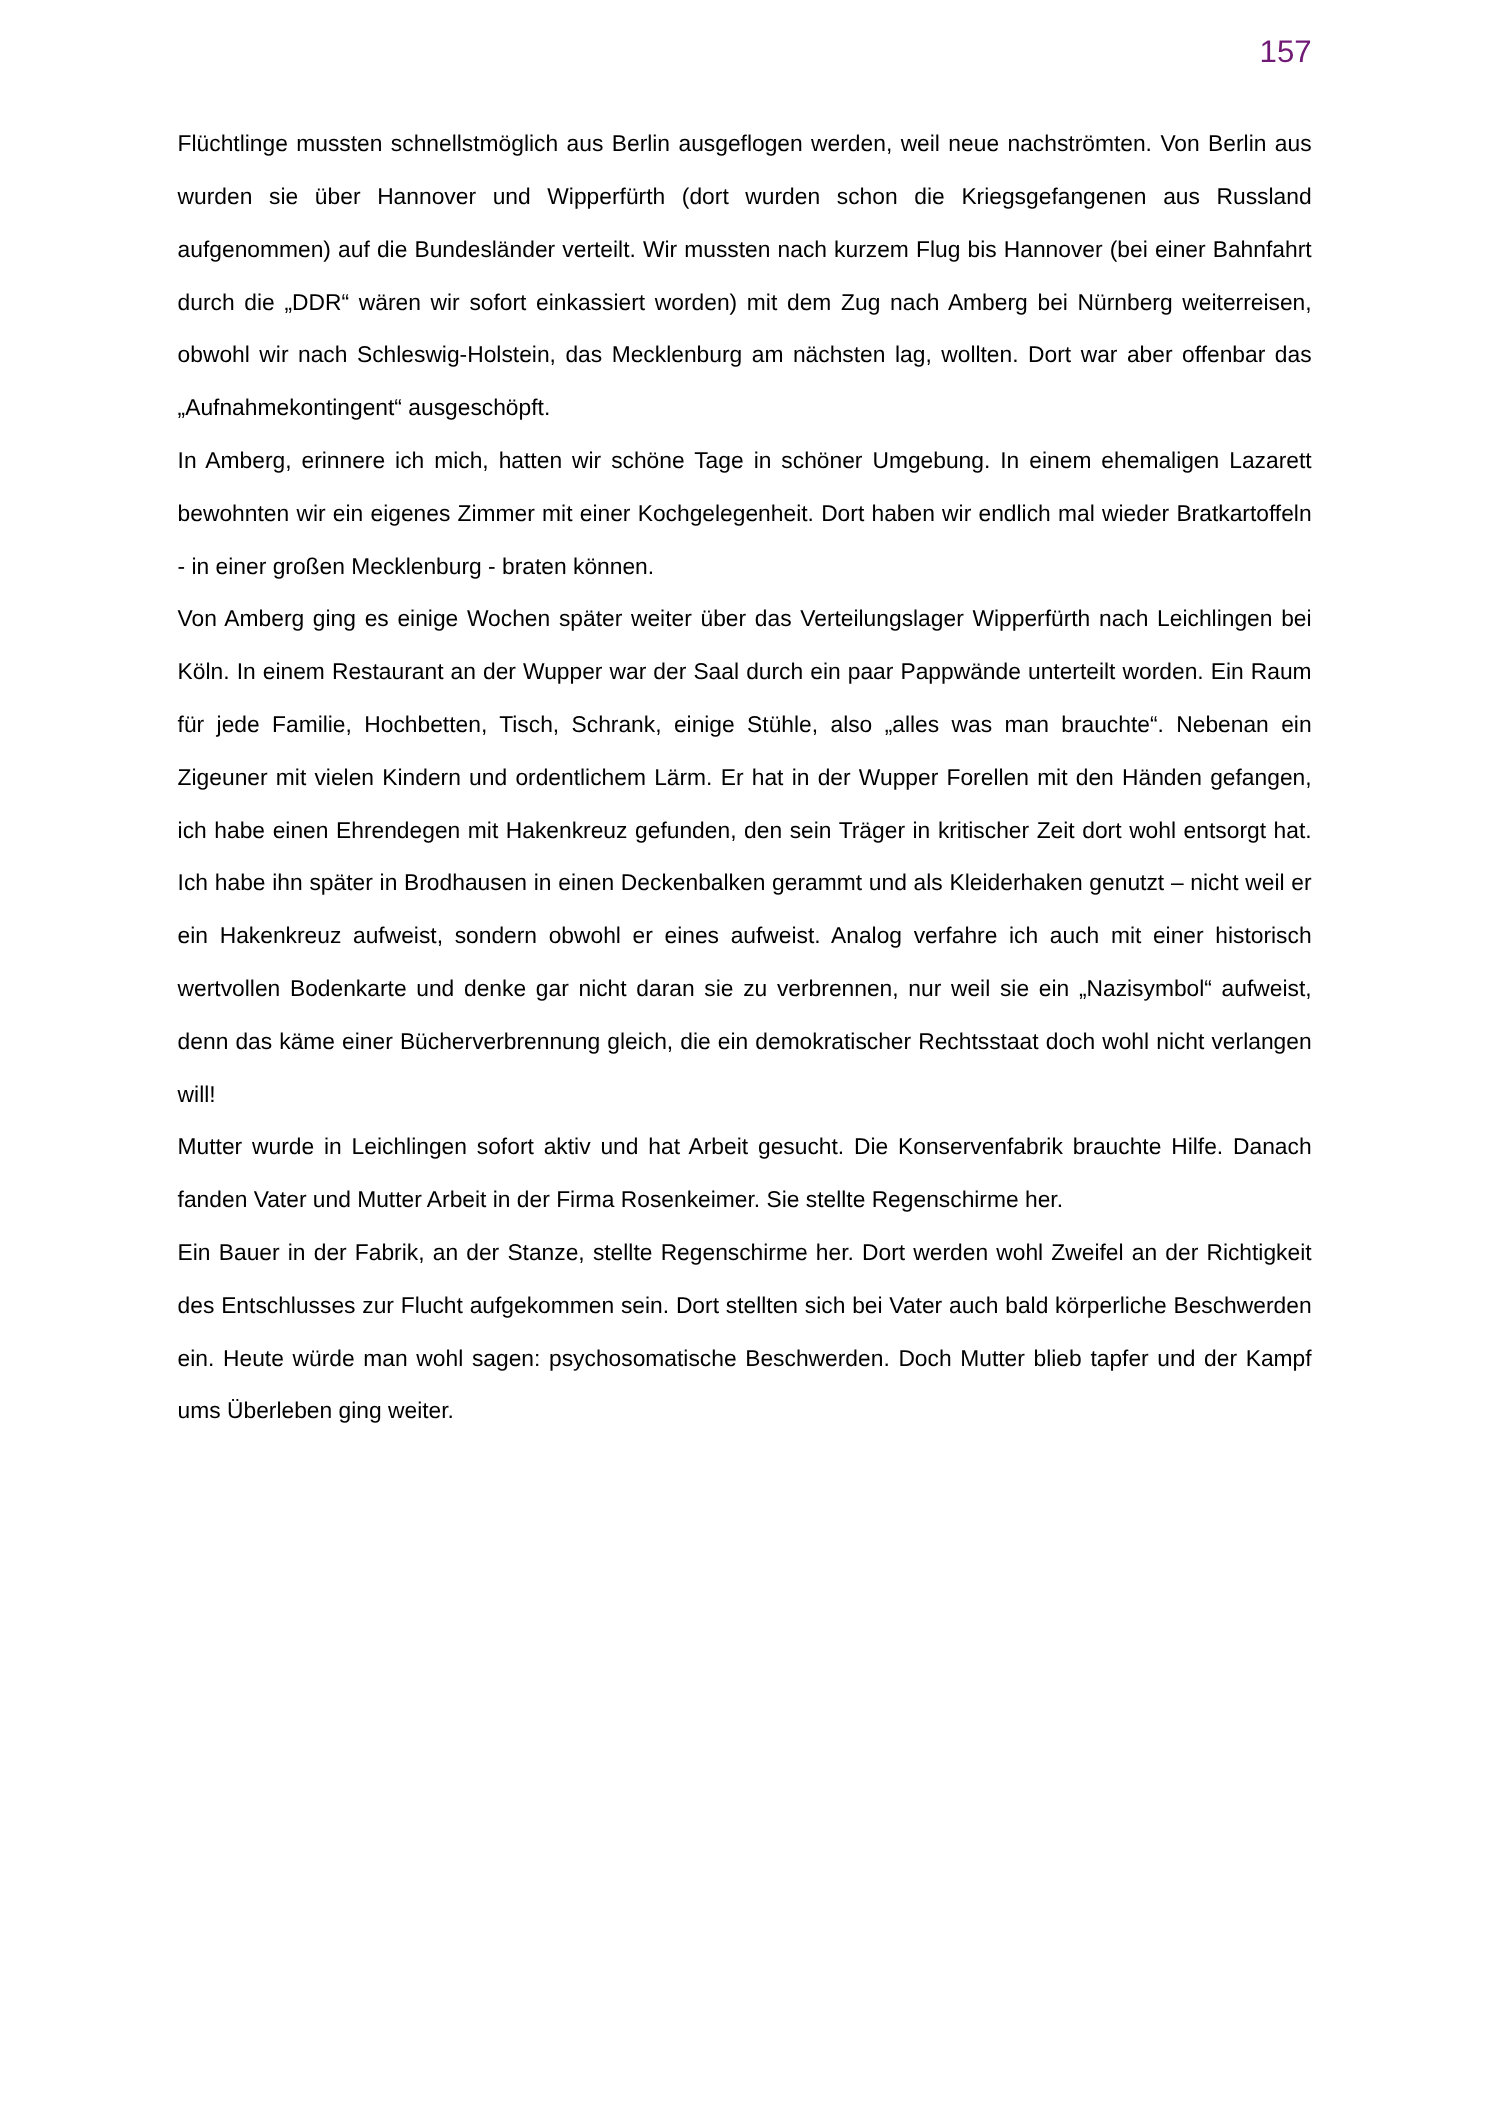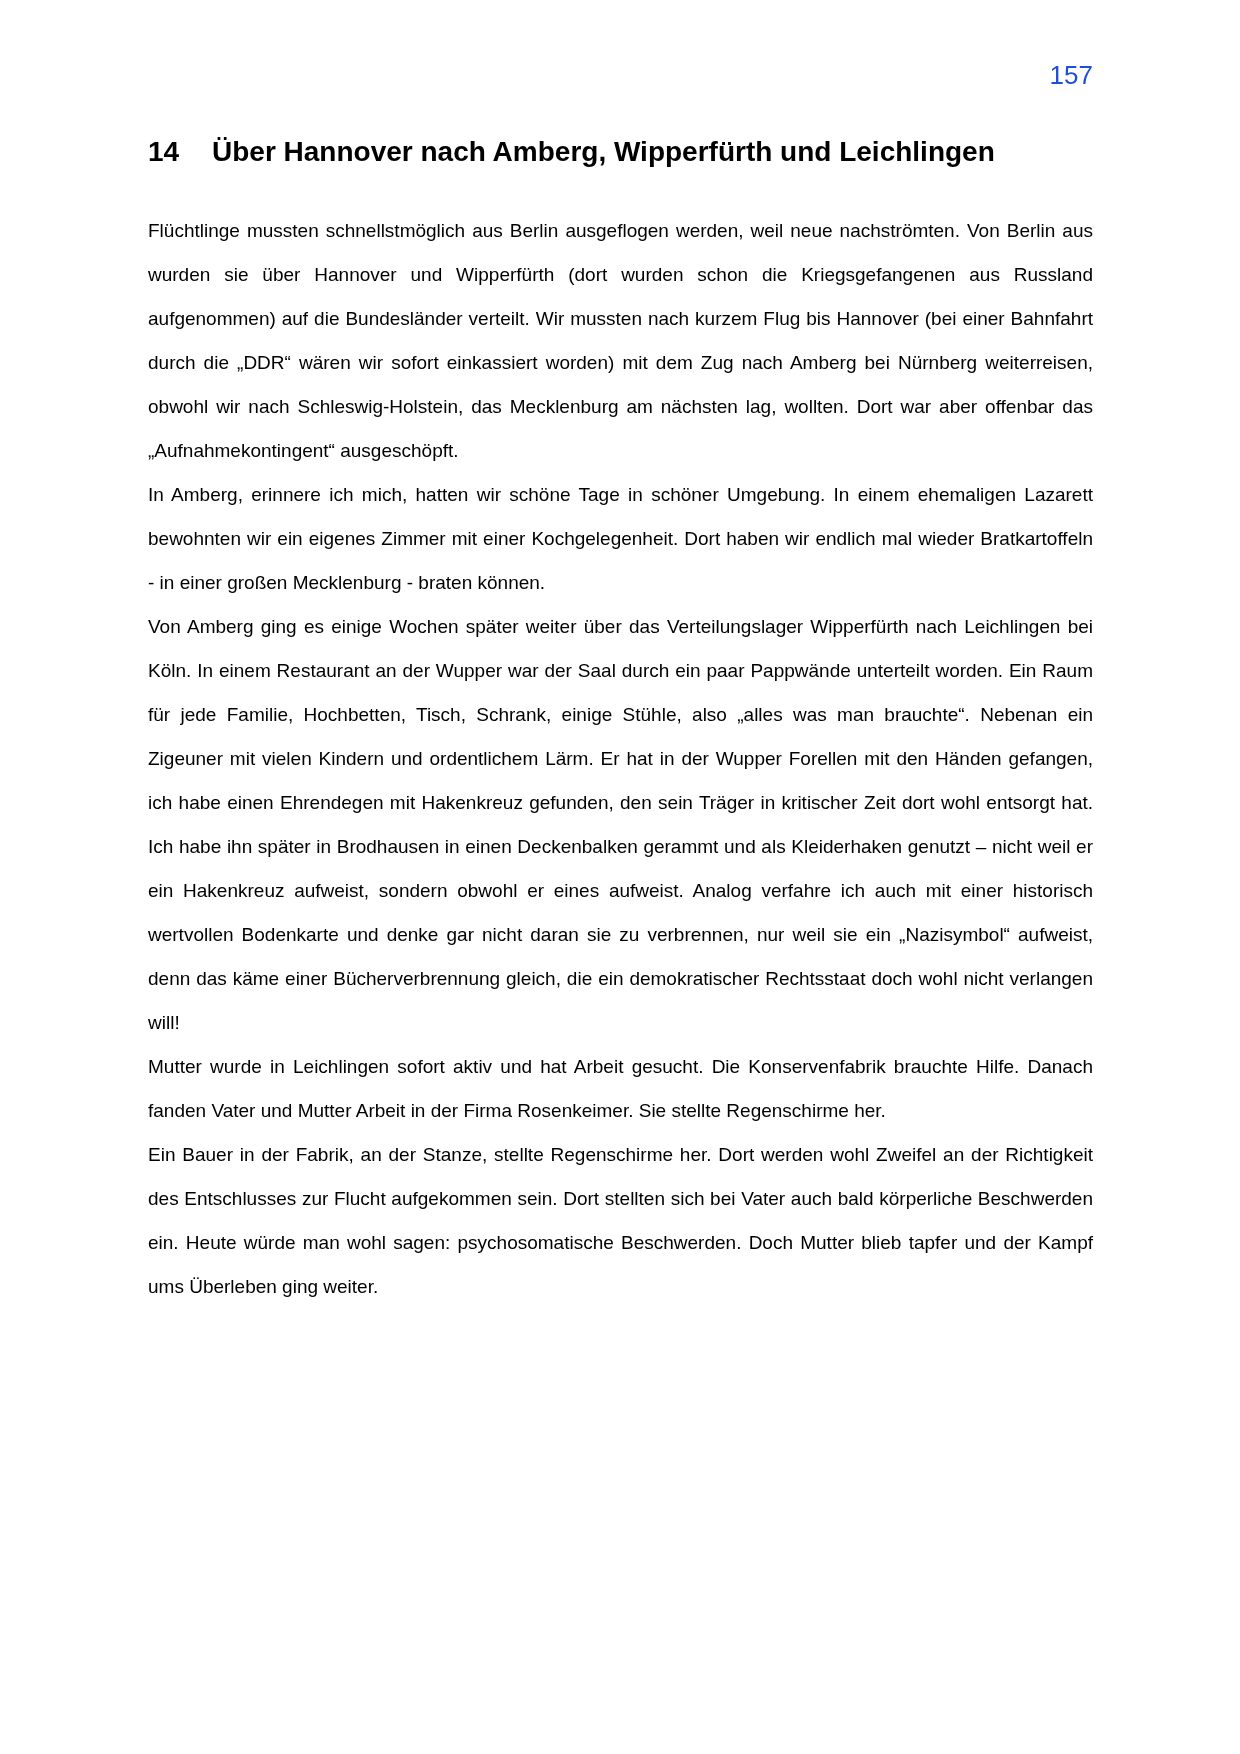--- a/index.html
+++ b/index.html
@@ -14,25 +14,25 @@
     height: 1754px;
     margin: 0 auto;
     background: #ffffff;
     color: #000000;
     font-family: "Liberation Sans", sans-serif;
     box-sizing: border-box;
     padding: 0 147px 0 148px;
     overflow: hidden;
   }
   .page-number {
-    padding-top: 60px;
+    padding-top: 28px;
     text-align: right;
     font-size: 26px;
     line-height: 1.2;
-    color: #1d4ed8;
+    color: #701a75;
   }
   .chapter-heading {
     margin: 44px 0 0 0;
     font-size: 28px;
     font-weight: bold;
     line-height: 1.2;
     letter-spacing: 0;
     white-space: nowrap;
   }
   .chapter-number {
@@ -51,23 +51,20 @@
     padding: 0;
   }
 </style>
 </head>
 <body>
 
 <div class="page">
 
   <div class="page-number">157</div>
 
-  <h1 class="chapter-heading">
-    <span class="chapter-number">14</span><span class="chapter-title">Über Hannover nach Amberg, Wipperfürth und Leichlingen</span>
-  </h1>
 
   <div class="body-text">
     <p>Flüchtlinge mussten schnellstmöglich aus Berlin ausgeflogen werden, weil neue nachströmten. Von Berlin aus wurden sie über Hannover und Wipperfürth (dort wurden schon die Kriegsgefangenen aus Russland aufgenommen) auf die Bundesländer verteilt. Wir mussten nach kurzem Flug bis Hannover (bei einer Bahnfahrt durch die „DDR“ wären wir sofort einkassiert worden) mit dem Zug  nach Amberg bei Nürnberg weiterreisen, obwohl wir nach Schleswig-Holstein, das Mecklenburg am nächsten lag, wollten. Dort war aber offenbar das „Aufnahmekontingent“ ausgeschöpft.</p>
     <p>In Amberg, erinnere ich mich, hatten wir schöne Tage in schöner Umgebung. In einem ehemaligen Lazarett bewohnten wir ein eigenes Zimmer mit einer Kochgelegenheit. Dort haben wir endlich mal wieder Bratkartoffeln - in einer großen Mecklenburg - braten können.</p>
     <p>Von Amberg ging es einige  Wochen später weiter über das Verteilungslager Wipperfürth nach Leichlingen bei Köln. In einem Restaurant an der Wupper war der Saal durch ein paar Pappwände unterteilt worden. Ein Raum für jede Familie, Hochbetten, Tisch, Schrank, einige Stühle, also „alles was man brauchte“. Nebenan ein Zigeuner mit vielen Kindern und ordentlichem Lärm. Er hat in der Wupper Forellen mit den Händen gefangen, ich habe einen Ehrendegen mit Hakenkreuz gefunden, den sein Träger in kritischer Zeit dort wohl entsorgt hat. Ich habe ihn später in Brodhausen in einen Deckenbalken gerammt und als Kleiderhaken genutzt – nicht weil er ein Hakenkreuz aufweist, sondern obwohl er eines aufweist. Analog verfahre ich auch mit einer historisch wertvollen Bodenkarte und denke gar nicht daran sie zu verbrennen, nur weil sie ein „Nazisymbol“ aufweist, denn das käme einer Bücherverbrennung gleich, die ein demokratischer Rechtsstaat doch wohl nicht verlangen will!</p>
     <p>Mutter wurde in Leichlingen sofort aktiv und hat Arbeit gesucht. Die Konservenfabrik brauchte Hilfe. Danach fanden Vater und Mutter Arbeit in der Firma Rosenkeimer. Sie stellte Regenschirme her.</p>
     <p>Ein Bauer in der Fabrik, an der Stanze, stellte Regenschirme her. Dort werden wohl Zweifel an der Richtigkeit des Entschlusses zur Flucht aufgekommen sein. Dort stellten sich bei Vater auch bald körperliche Beschwerden ein. Heute würde man wohl sagen: psychosomatische Beschwerden. Doch Mutter blieb tapfer und der Kampf ums Überleben ging weiter.</p>
   </div>
 
 </div>

